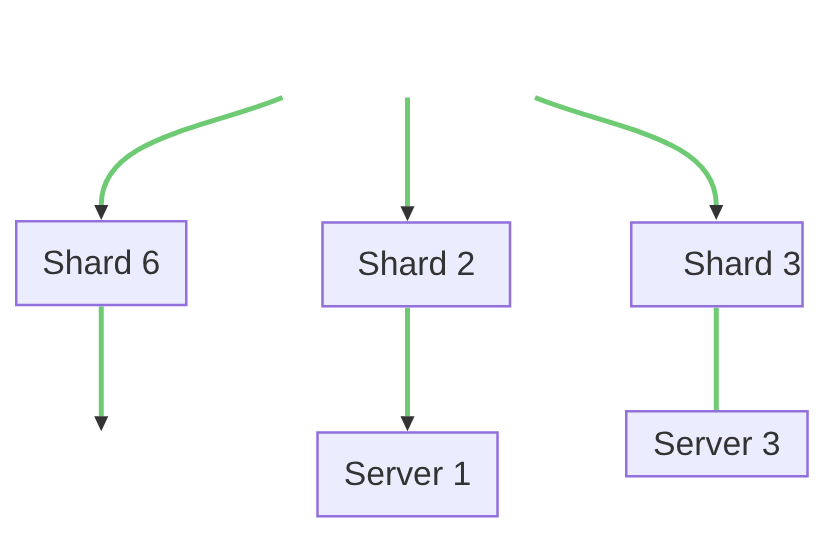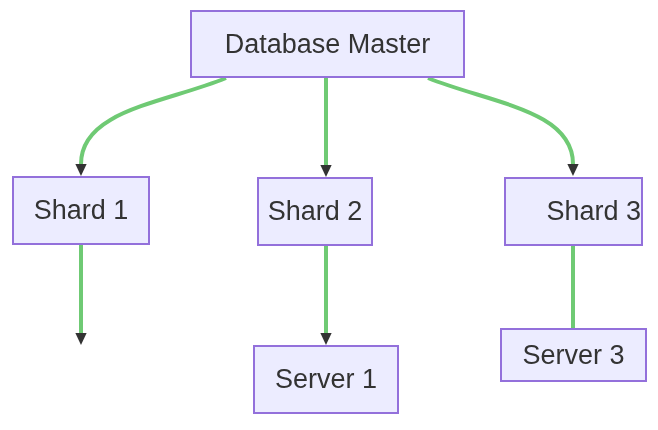--- a/index.html
+++ b/index.html
@@ -45,21 +45,21 @@
     justify-content: center;
     background: var(--node-fill, #ECECFF);
     border: 2px solid var(--node-border, #9370DB);
     color: var(--text, #333333);
     font-size: 27px;
     line-height: 1;
     white-space: nowrap;
   }
   .node-master  { left: 190px; top: 10px;  width: 275px; height: 68px; }
   .node-shard1  { left: 12px;  top: 176px; width: 138px; height: 69px; }
-  .node-shard2  { left: 257px; top: 177px; width: 116px; height: 69px; }
+  .node-shard2  { left: 257px; top: 177px; width: 152px; height: 69px; }
   .node-shard3  { left: 504px; top: 177px; width: 139px; height: 69px; justify-content: flex-end; }
   .node-server1 { left: 11px;  top: 345px; width: 143px; height: 69px; }
   .node-server2 { left: 253px; top: 345px; width: 146px; height: 69px; }
   .node-server3 { left: 500px; top: 328px; width: 147px; height: 54px; }
 </style>
 </head>
 <body>
 
 <div class="canvas">
 
@@ -70,25 +70,22 @@
       </marker>
     </defs>
     <path class="edge" d="M226,78 C165,103 81,110 81,164" marker-end="url(#arrow)"></path>
     <path class="edge" d="M326,78 L326,165" marker-end="url(#arrow)"></path>
     <path class="edge" d="M428,78 C490,103 573,110 573,164" marker-end="url(#arrow)"></path>
     <path class="edge" d="M81,245 L81,333" marker-end="url(#arrow)"></path>
     <path class="edge" d="M326,246 L326,333" marker-end="url(#arrow)"></path>
     <path class="edge" d="M573,246 L573,333" marker-end="url(#arrow)"></path>
   </svg>
 
-  <div class="node node-master">
-    <span>Database Master</span>
-  </div>
   <div class="node node-shard1">
-    <span>Shard 1</span>
+    <span>Shard 6</span>
   </div>
   <div class="node node-shard2">
     <span>Shard 2</span>
   </div>
   <div class="node node-shard3">
     <span>Shard 3</span>
   </div>
   <div class="node node-server2">
     <span>Server 1</span>
   </div>

